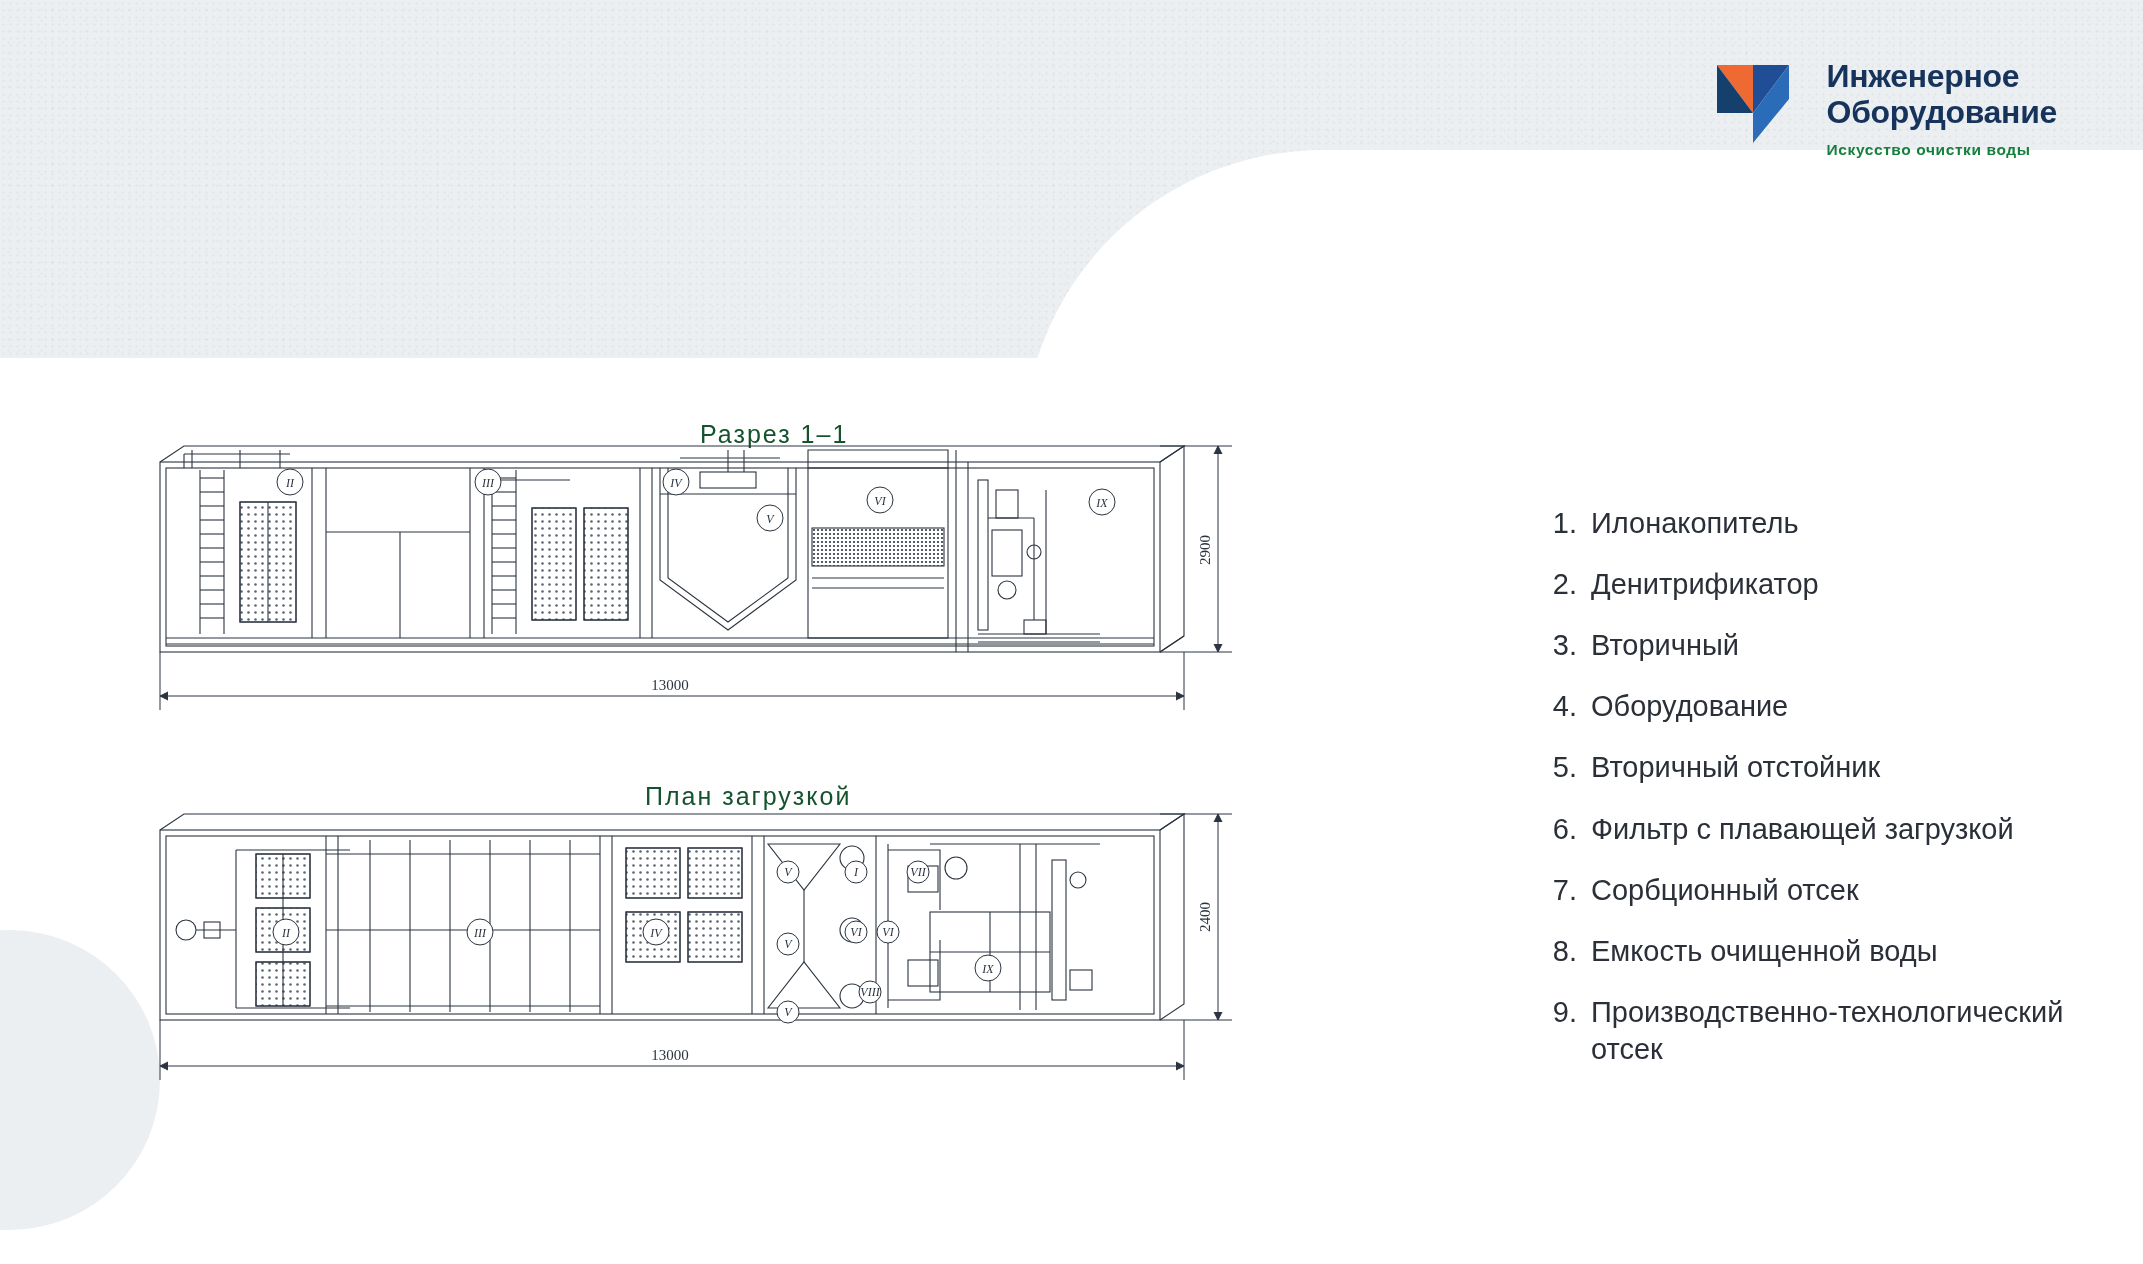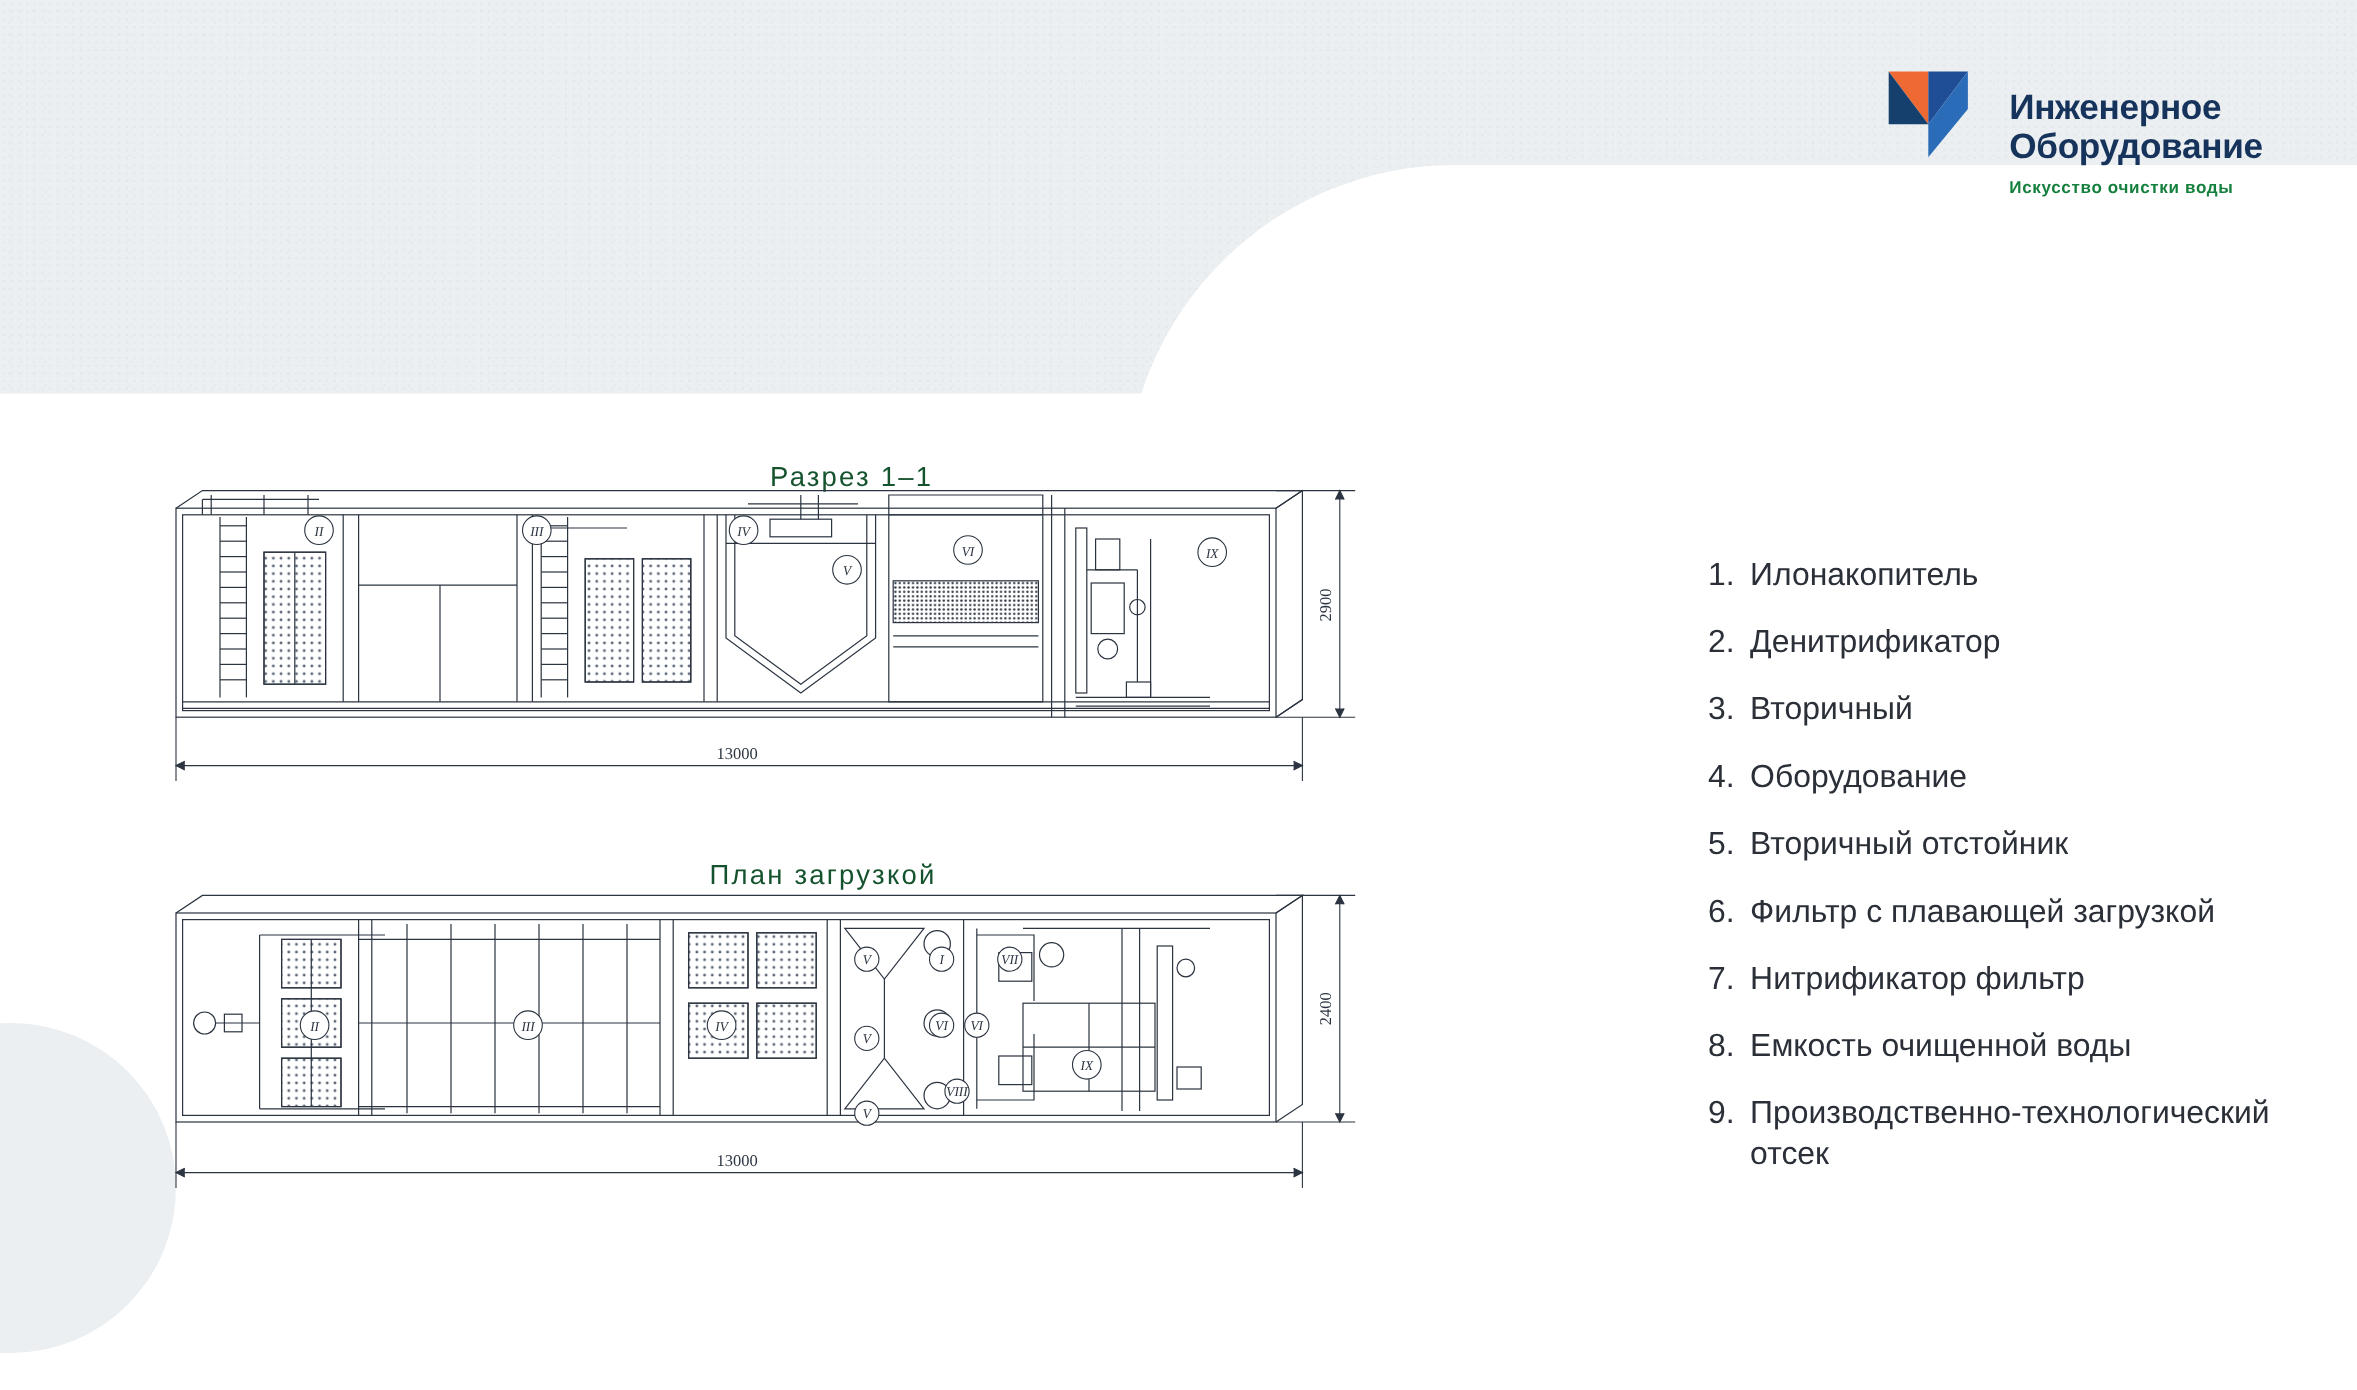--- a/index.html
+++ b/index.html
@@ -70,21 +70,21 @@
   .logo {
     position: absolute;
     right: 86px;
     top: 55px;
     display: flex;
     align-items: flex-start;
     gap: 18px;
     z-index: 7;
   }
   .logo-mark { width: 98px; height: 92px; position: relative; }
-  .logo-text { padding-top: 4px; margin-top: 21px; }
+  .logo-text { padding-top: 4px; }
   .logo-line1, .logo-line2 {
     font-size: 32px;
     font-weight: bold;
     color: #16335c;
     line-height: 1.12;
     letter-spacing: -0.3px;
   }
   .logo-tag {
     margin-top: 10px;
     font-size: 15.5px;
@@ -457,21 +457,21 @@
     <div class="legend-item">
       <span class="legend-num">5.</span>
       <span class="legend-label">Вторичный отстойник</span>
     </div>
     <div class="legend-item">
       <span class="legend-num">6.</span>
       <span class="legend-label">Фильтр с плавающей загрузкой</span>
     </div>
     <div class="legend-item">
       <span class="legend-num">7.</span>
-      <span class="legend-label">Нитрификатор фильтр</span>
+      <span class="legend-label">Сорбционный отсек</span>
     </div>
     <div class="legend-item">
       <span class="legend-num">8.</span>
       <span class="legend-label">Емкость очищенной воды</span>
     </div>
     <div class="legend-item">
       <span class="legend-num">9.</span>
       <span class="legend-label">Производственно-технологический отсек</span>
     </div>
   </div>

